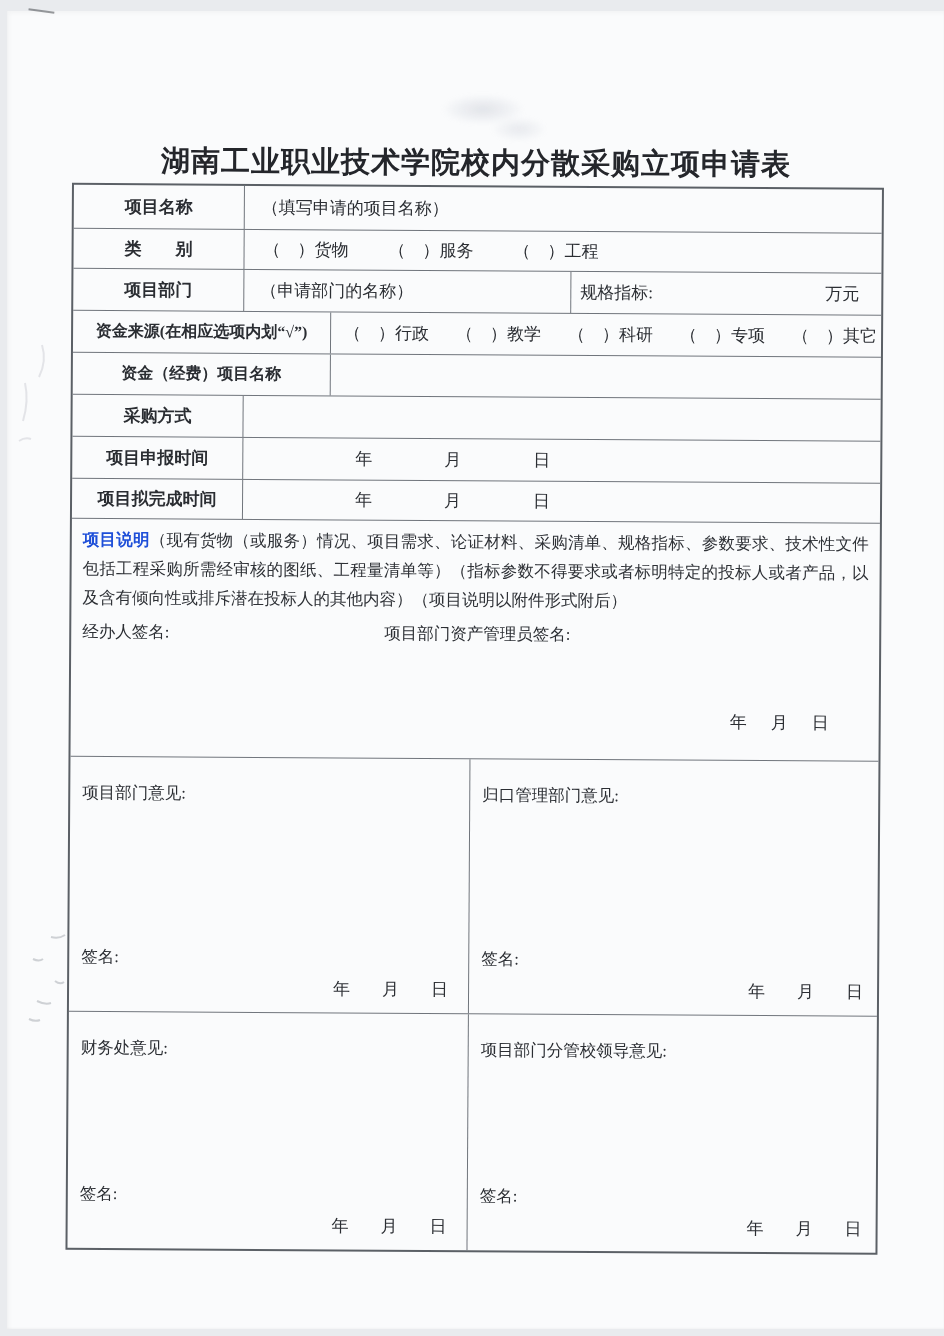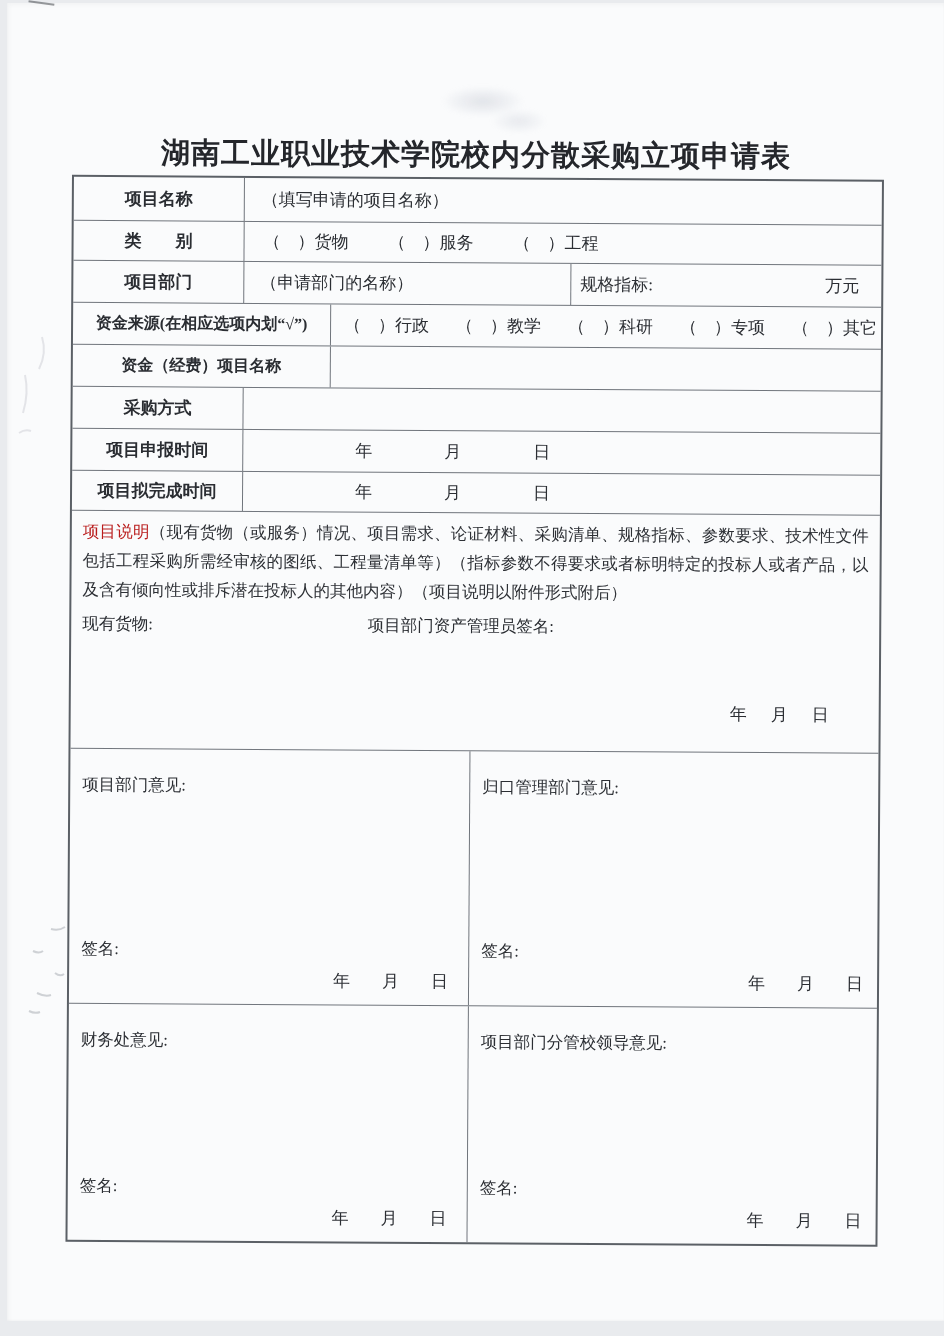--- a/index.html
+++ b/index.html
@@ -6,21 +6,21 @@
     --paper:#fafbfc; --ink:#2b2e33; --line:#70757c; --line-strong:#5b6066; --stage:#e9ebee;
   }
   html,body{margin:0;padding:0;}
   body{
     width:944px;height:1336px;overflow:hidden;position:relative;
     background:var(--stage);
     font-family:"Liberation Serif","DejaVu Serif",serif;
     color:var(--ink);
   }
   .page{
-    position:absolute;left:7px;top:3px;width:937px;height:1318px;
+    position:absolute;left:7px;top:11px;width:937px;height:1318px;
     background:var(--paper);
     box-shadow:inset 2px 2px 4px rgba(0,0,0,0.035), inset 0 -1px 2px rgba(0,0,0,0.03);
   }
   .corner-mark{
     position:absolute;left:22px;top:-9px;width:26px;height:8px;
     border-bottom:2px solid rgba(70,72,78,.55);transform:rotate(8deg);
   }
   .smudge{
     position:absolute;left:395px;top:72px;width:180px;height:66px;
     background:
@@ -64,21 +64,21 @@
   .budget{flex:1;display:flex;align-items:center;padding:0 22px 0 9px;box-sizing:border-box;}
   .grow{flex:1;}
   .dates{display:flex;align-items:center;}
   .d1{padding-left:112px;gap:72px;}
   .d2{justify-content:flex-end;gap:24px;margin:64px 50px 0 0;}
   .d3{justify-content:flex-end;gap:32px;padding:2px 20px 0 0;}
   .d3r{padding-right:14px;}
   .desc .para{
     padding:6px 11px 0 11px;line-height:29px;text-align:justify;font-size:16.5px;color:#2e3136;
   }
-  .desc .para b{font-weight:400;color:#b91c1c;}
+  .desc .para b{font-weight:700;color:#1d4ed8;}
   .signline{display:flex;padding-left:11px;margin-top:9px;font-size:16.5px;}
   .signline .s2{margin-left:215px;}
   .obox{
     flex:1;display:flex;flex-direction:column;box-sizing:border-box;
     padding:0 0 12px 0;
   }
   .obox.leftb{flex:none;width:400px;border-right:1px solid var(--line);}
   .olabel{padding:25px 0 0 12px;font-size:16.5px;}
   .ospacer{flex:1;}
   .osign{padding-left:12px;font-size:16.5px;height:28px;}
@@ -171,21 +171,21 @@
         <div class="val dates d1">
           <span>年</span>
           <span>月</span>
           <span>日</span>
         </div>
       </div>
 
       <div class="row r9 desc">
         <div class="para"><b>项目说明</b><span>（现有货物（或服务）情况、项目需求、论证材料、采购清单、规格指标、参数要求、技术性文件包括工程采购所需经审核的图纸、工程量清单等）（指标参数不得要求或者标明特定的投标人或者产品，以及含有倾向性或排斥潜在投标人的其他内容）（项目说明以附件形式附后）</span></div>
         <div class="signline">
-          <span class="s1">现有货物:</span>
+          <span class="s1">经办人签名:</span>
           <span class="s2">项目部门资产管理员签名:</span>
         </div>
         <div class="dates d2">
           <span>年</span>
           <span>月</span>
           <span>日</span>
         </div>
       </div>
 
       <div class="row r10">

